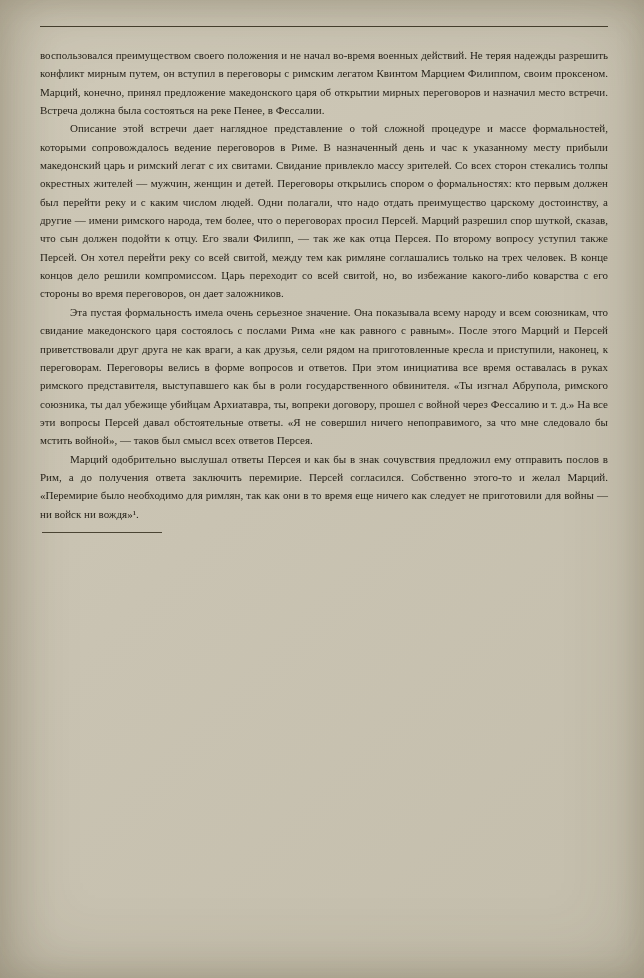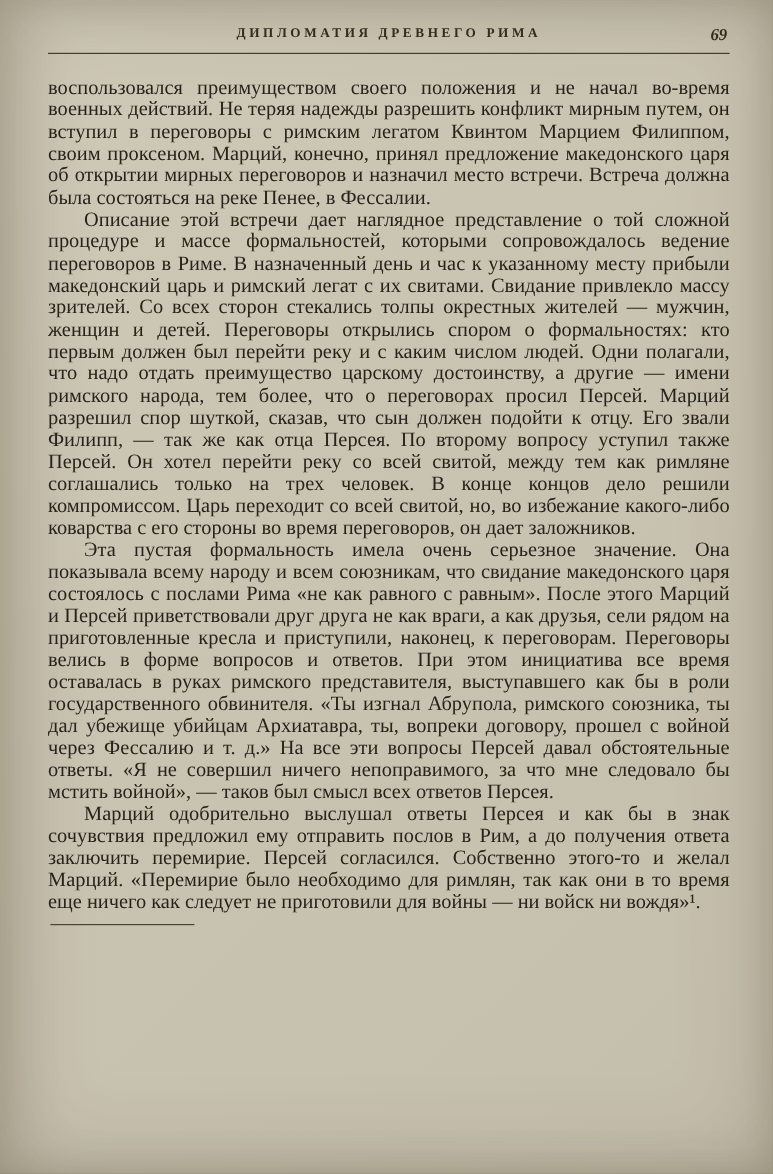--- a/index.html
+++ b/index.html
@@ -47,21 +47,21 @@
     font-size: 14px;
     color: #322d1f;
   }
   .header-rule {
     border: 0;
     border-top: 1.5px solid #433d2c;
     margin: 4px 0 0 0;
   }
   .body-text {
     margin-top: 19px;
-    font-size: 17px;
+    font-size: 11px;
     line-height: 18.35px;
     text-align: justify;
     color: #27231a;
   }
   .body-text p {
     margin: 0;
     text-indent: 30px;
   }
   .body-text p.continued {
     text-indent: 0;
@@ -84,24 +84,20 @@
   }
   .italic {
     font-style: italic;
   }
 </style>
 </head>
 <body>
 
 <div class="scan-page">
 
-  <div class="page-header">
-    <div class="running-title">ДИПЛОМАТИЯ ДРЕВНЕГО РИМА</div>
-    <span class="page-number">69</span>
-  </div>
 
   <hr class="header-rule">
 
   <div class="body-text">
     <p class="continued">воспользовался преимуществом своего положения и не начал во-время военных действий. Не теряя надежды разрешить конфликт мирным путем, он вступил в переговоры с римским легатом Квинтом Марцием Филиппом, своим проксеном. Марций, конечно, принял предложение македонского царя об открытии мирных переговоров и назначил место встречи. Встреча должна была состояться на реке Пенее, в Фессалии.</p>
     <p>Описание этой встречи дает наглядное представление о той сложной процедуре и массе формальностей, которыми сопровождалось ведение переговоров в Риме. В назначенный день и час к указанному месту прибыли македонский царь и римский легат с их свитами. Свидание привлекло массу зрителей. Со всех сторон стекались толпы окрестных жителей — мужчин, женщин и детей. Переговоры открылись спором о формальностях: кто первым должен был перейти реку и с каким числом людей. Одни полагали, что надо отдать преимущество царскому достоинству, а другие — имени римского народа, тем более, что о переговорах просил Персей. Марций разрешил спор шуткой, сказав, что сын должен подойти к отцу. Его звали Филипп, — так же как отца Персея. По второму вопросу уступил также Персей. Он хотел перейти реку со всей свитой, между тем как римляне соглашались только на трех человек. В конце концов дело решили компромиссом. Царь переходит со всей свитой, но, во избежание какого-либо коварства с его стороны во время переговоров, он дает заложников.</p>
     <p>Эта пустая формальность имела очень серьезное значение. Она показывала всему народу и всем союзникам, что свидание македонского царя состоялось с послами Рима «не как равного с равным». После этого Марций и Персей приветствовали друг друга не как враги, а как друзья, сели рядом на приготовленные кресла и приступили, наконец, к переговорам. Переговоры велись в форме вопросов и ответов. При этом инициатива все время оставалась в руках римского представителя, выступавшего как бы в роли государственного обвинителя. «Ты изгнал Абрупола, римского союзника, ты дал убежище убийцам Архиатавра, ты, вопреки договору, прошел с войной через Фессалию и т. д.» На все эти вопросы Персей давал обстоятельные ответы. «Я не совершил ничего непоправимого, за что мне следовало бы мстить войной», — таков был смысл всех ответов Персея.</p>
     <p>Марций одобрительно выслушал ответы Персея и как бы в знак сочувствия предложил ему отправить послов в Рим, а до получения ответа заключить перемирие. Персей согласился. Собственно этого-то и желал Марций. «Перемирие было необходимо для римлян, так как они в то время еще ничего как следует не приготовили для войны — ни войск ни вождя»¹.</p>
   </div>
 

